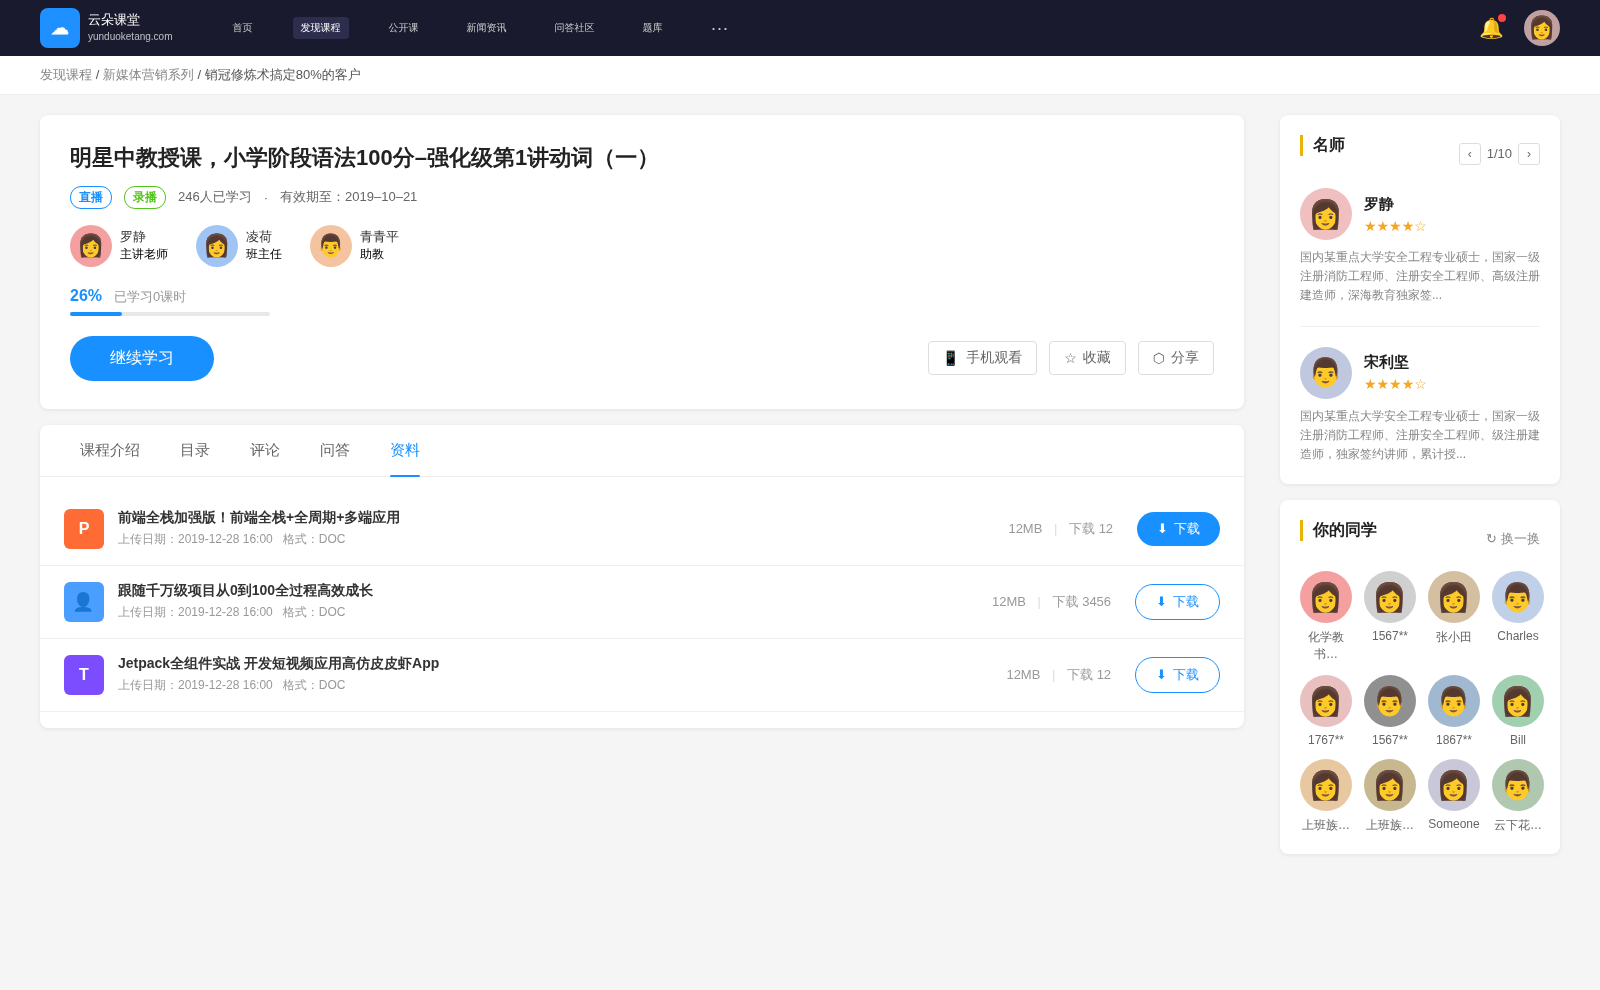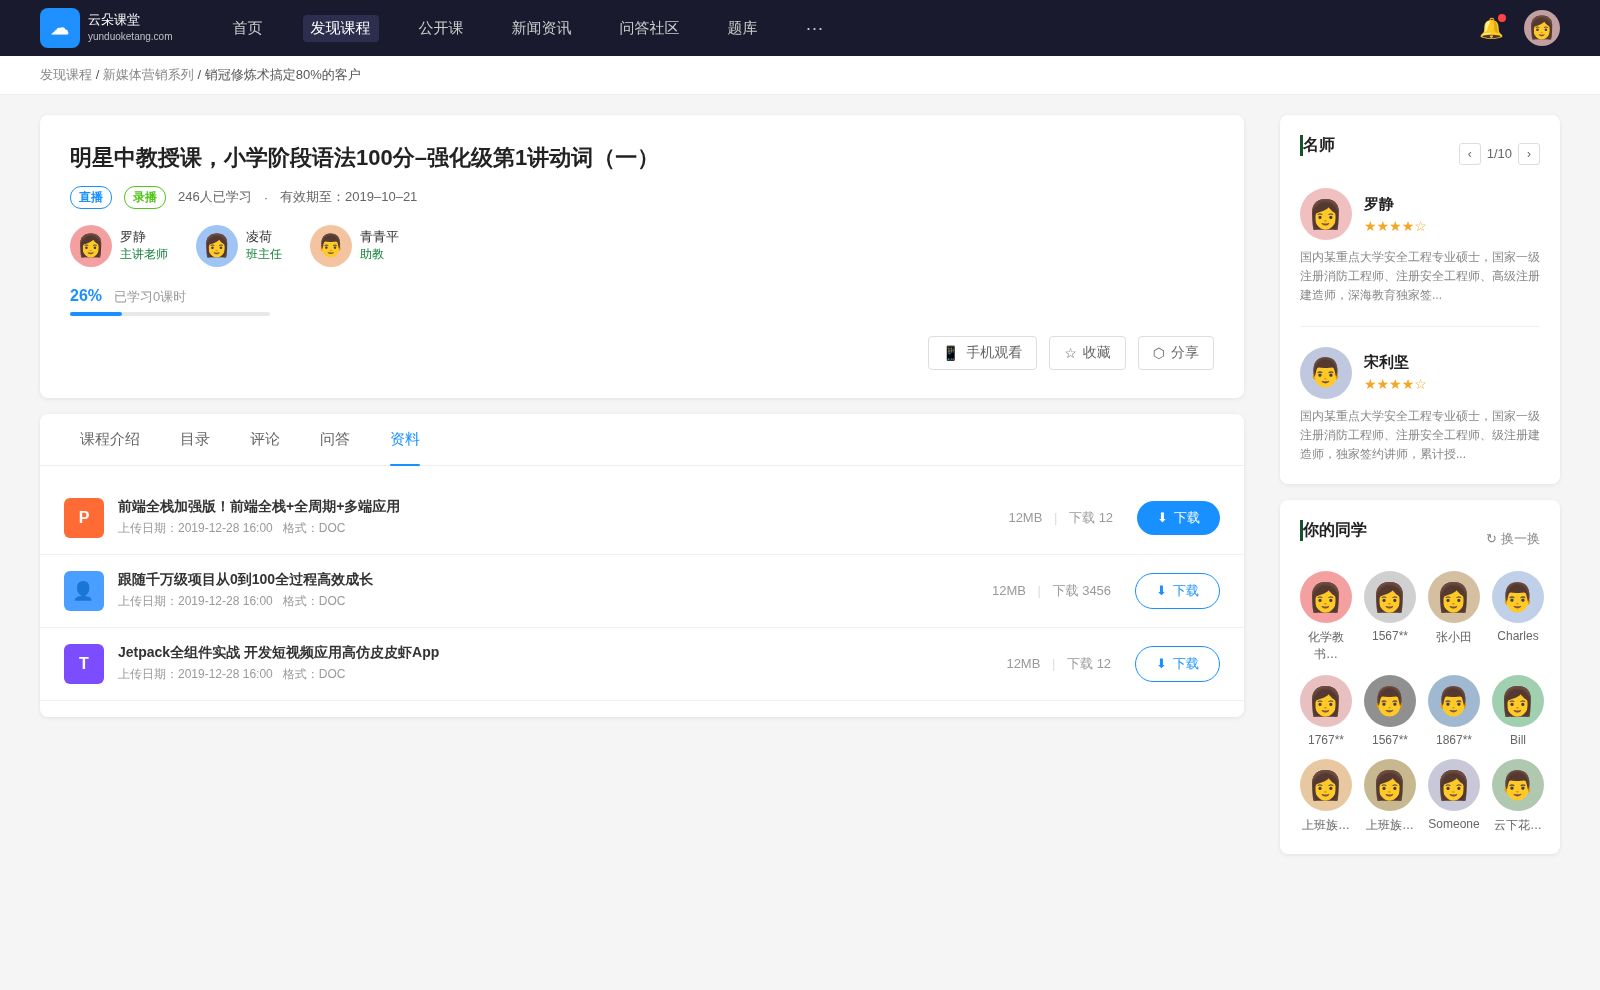--- a/index.html
+++ b/index.html
@@ -3,21 +3,21 @@
   <meta charset="utf-8">
   <style>
     * { box-sizing: border-box; margin: 0; padding: 0; }
     body { font-family: -apple-system, BlinkMacSystemFont, "PingFang SC", "Microsoft YaHei", sans-serif; background: #f5f5f5; font-size: 14px; color: #333; }
 
     
     .navbar { background: #1a1a2e; height: 56px; display: flex; align-items: center; padding: 0 40px; gap: 32px; }
     .logo { display: flex; align-items: center; gap: 8px; margin-right: 20px; }
     .logo-icon { width: 40px; height: 40px; background: #1e90ff; border-radius: 8px; display: flex; align-items: center; justify-content: center; color: white; font-size: 18px; font-weight: bold; }
     .logo-text { color: white; font-size: 13px; line-height: 1.2; }
-    .nav-item { color: #ccc; font-size: 15px; cursor: pointer; padding: 4px 8px; }
+    .nav-item { color: #ccc; font-size: 10px; cursor: pointer; padding: 4px 8px; }
     .nav-item.active { color: white; background: #2d2d4e; border-radius: 4px; }
     .nav-dots { color: #ccc; font-size: 18px; cursor: pointer; }
     .nav-right { margin-left: auto; display: flex; align-items: center; gap: 20px; }
     .bell-icon { color: #ccc; font-size: 20px; position: relative; cursor: pointer; }
     .bell-dot { width: 8px; height: 8px; background: #ff4444; border-radius: 50%; position: absolute; top: -2px; right: -2px; }
     .avatar-nav { width: 36px; height: 36px; border-radius: 50%; background: #c0a0a0; overflow: hidden; cursor: pointer; display: flex; align-items: center; justify-content: center; }
 
     
     .breadcrumb { background: white; padding: 10px 40px; font-size: 13px; color: #888; border-bottom: 1px solid #eee; }
     .breadcrumb a { color: #888; text-decoration: none; }
@@ -33,21 +33,21 @@
     .course-title { font-size: 22px; font-weight: bold; color: #222; margin-bottom: 12px; line-height: 1.4; }
     .course-meta { display: flex; align-items: center; gap: 12px; margin-bottom: 16px; font-size: 13px; color: #666; }
     .badge { padding: 2px 8px; border-radius: 11px; font-size: 12px; font-weight: bold; border: 1px solid; }
     .badge-live { color: #1890ff; border-color: #1890ff; }
     .badge-rec { color: #52c41a; border-color: #52c41a; }
     .teachers { display: flex; gap: 28px; margin-bottom: 20px; }
     .teacher-item { display: flex; align-items: center; gap: 8px; }
     .teacher-avatar { width: 42px; height: 42px; border-radius: 50%; background: #ddd; overflow: hidden; display: flex; align-items: center; justify-content: center; font-size: 16px; }
     .teacher-info { font-size: 13px; }
     .teacher-name { color: #333; font-weight: 500; }
-    .teacher-role { color: #15803d; font-size: 12px; }
+    .teacher-role { color: #000000; font-size: 12px; }
     .progress-section { margin-bottom: 20px; }
     .progress-label { color: #1890ff; font-size: 16px; font-weight: bold; margin-bottom: 4px; }
     .progress-sub { color: #999; font-size: 13px; margin-left: 8px; }
     .progress-bar-bg { height: 4px; background: #e8e8e8; border-radius: 2px; width: 200px; margin-top: 6px; }
     .progress-bar-fill { height: 4px; background: #1890ff; border-radius: 2px; }
     .course-actions { display: flex; align-items: center; gap: 20px; margin-top: 8px; }
     .btn-continue { background: #1890ff; color: white; border: none; border-radius: 24px; padding: 12px 40px; font-size: 16px; cursor: pointer; }
     .action-btn { display: flex; align-items: center; gap: 6px; color: #666; font-size: 14px; cursor: pointer; border: 1px solid #ddd; border-radius: 4px; padding: 7px 14px; background: white; }
     .action-btns { margin-left: auto; display: flex; gap: 12px; }
 
@@ -64,21 +64,21 @@
     .resource-icon { width: 40px; height: 40px; border-radius: 6px; display: flex; align-items: center; justify-content: center; color: white; font-size: 16px; font-weight: bold; margin-right: 14px; flex-shrink: 0; }
     .resource-info { flex: 1; }
     .resource-title { font-size: 14px; color: #333; font-weight: 700; margin-bottom: 4px; }
     .resource-meta { font-size: 12px; color: #999; }
     .resource-stats { color: #999; font-size: 13px; margin-right: 24px; white-space: nowrap; }
     .btn-download { background: white; color: #1890ff; border: 1px solid #1890ff; border-radius: 20px; padding: 8px 20px; font-size: 13px; cursor: pointer; display: flex; align-items: center; gap: 6px; }
     .btn-download-filled { background: #1890ff; color: white; border: none; border-radius: 20px; padding: 8px 20px; font-size: 13px; cursor: pointer; display: flex; align-items: center; gap: 6px; }
 
     
     .sidebar-card { background: white; border-radius: 8px; box-shadow: 0 1px 4px rgba(0,0,0,0.08); margin-bottom: 16px; padding: 20px; }
-    .sidebar-section-title { font-size: 16px; font-weight: bold; color: #222; margin-bottom: 16px; display: flex; align-items: center; gap: 6px; border-left: 3px solid #14532d; padding-left: 0; }
+    .sidebar-section-title { font-size: 16px; font-weight: bold; color: #222; margin-bottom: 16px; display: flex; align-items: center; gap: 6px; border-left: 3px solid #eab308; padding-left: 10px; }
     .sidebar-header { display: flex; align-items: center; justify-content: space-between; margin-bottom: 16px; }
     .sidebar-pagination { display: flex; align-items: center; gap: 6px; font-size: 13px; color: #666; }
     .page-btn { width: 22px; height: 22px; border: 1px solid #ddd; border-radius: 3px; display: flex; align-items: center; justify-content: center; cursor: pointer; font-size: 12px; color: #666; background: white; }
 
     
     .teacher-sidebar-item { margin-bottom: 20px; padding-bottom: 20px; border-bottom: 1px solid #f0f0f0; }
     .teacher-sidebar-item:last-child { border-bottom: none; margin-bottom: 0; padding-bottom: 0; }
     .teacher-sidebar-header { display: flex; align-items: center; gap: 12px; margin-bottom: 8px; }
     .teacher-sidebar-avatar { width: 52px; height: 52px; border-radius: 50%; background: #ddd; overflow: hidden; flex-shrink: 0; }
     .teacher-sidebar-name { font-size: 15px; font-weight: bold; color: #222; margin-bottom: 4px; }
@@ -179,20 +179,21 @@
 
       <div class="progress-section">
         <span class="progress-label">26%</span>
         <span class="progress-sub">已学习0课时</span>
         <div class="progress-bar-bg">
           <div class="progress-bar-fill" style="width: 26%;"></div>
         </div>
       </div>
 
       <div class="course-actions">
+        <button class="btn-continue">继续学习</button>
         <div class="action-btns">
           <button class="action-btn">
             <span>📱</span>
             <span>手机观看</span>
           </button>
           <button class="action-btn">
             <span>☆</span>
             <span>收藏</span>
           </button>
           <button class="action-btn">

